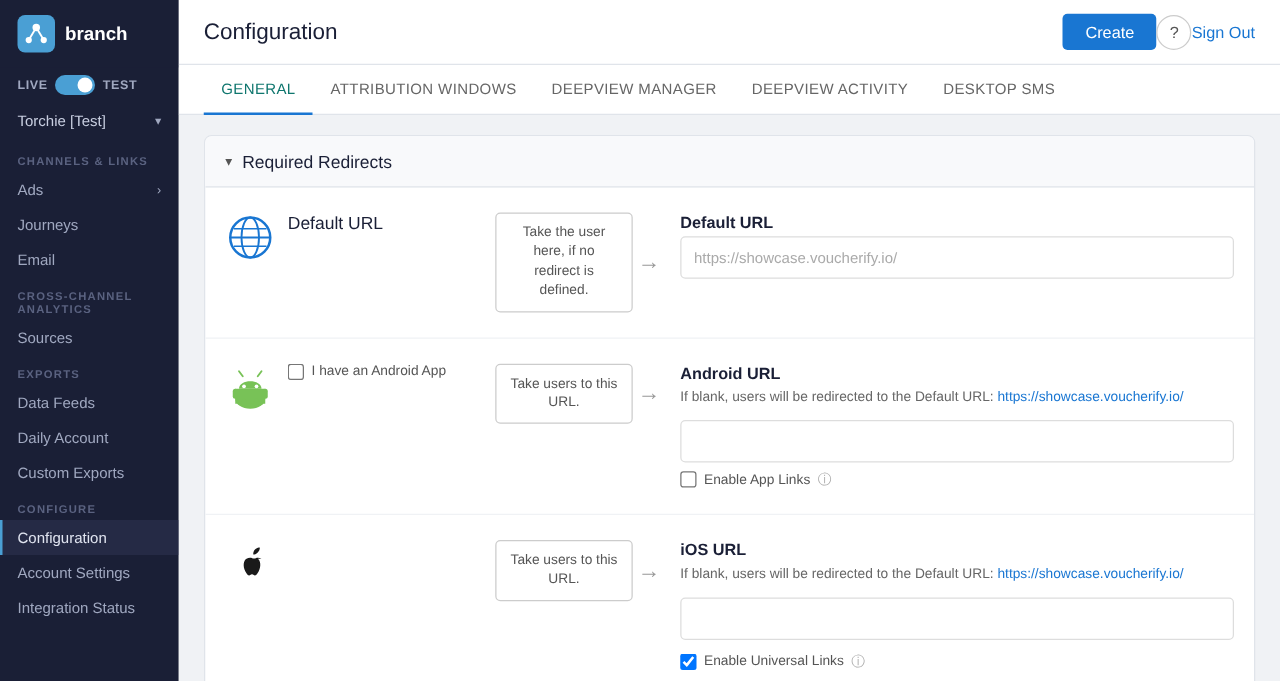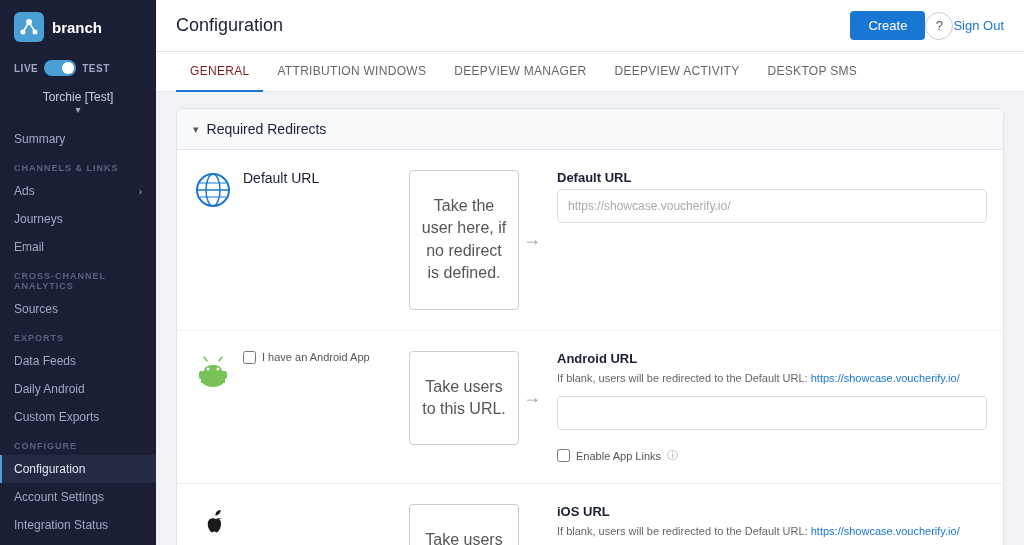--- a/index.html
+++ b/index.html
@@ -1,20 +1,20 @@
 <!DOCTYPE html>
 <html><head>
   <meta charset="utf-8">
   <style>
     * { box-sizing: border-box; margin: 0; padding: 0; }
     body { font-family: -apple-system, BlinkMacSystemFont, 'Segoe UI', sans-serif; font-size: 13px; display: flex; height: 545px; overflow: hidden; background: #f5f5f5; }
 
     
     #sidebar {
-      width: 156px;
+      width: 143px;
       background: #1a1f36;
       color: #a0a8c0;
       display: flex;
       flex-direction: column;
       flex-shrink: 0;
       height: 545px;
       overflow-y: auto;
     }
     #sidebar::-webkit-scrollbar { width: 0; }
 
@@ -45,21 +45,21 @@
       position: relative; cursor: pointer;
     }
     .env-toggle::after {
       content: ''; position: absolute; top: 2px; right: 2px;
       width: 12px; height: 12px; background: white; border-radius: 50%;
     }
 
     .sidebar-user {
       display: flex; align-items: center; justify-content: space-between;
       padding: 6px 14px 10px;
-      color: #c8cee0; font-size: 12px; cursor: pointer; flex-direction: column;
+      color: #c8cee0; font-size: 12px; cursor: pointer;
     }
     .sidebar-user .chevron { font-size: 10px; color: #a0a8c0; }
 
     .sidebar-section-label {
       font-size: 9px; font-weight: 700; letter-spacing: 1px;
       color: #5a6280; padding: 10px 14px 4px; text-transform: uppercase;
     }
 
     .sidebar-item {
       display: flex; align-items: center; justify-content: space-between;
@@ -107,21 +107,21 @@
       display: flex; align-items: center;
       padding: 0 20px;
       border-bottom: 1px solid #e0e4ea;
       flex-shrink: 0;
     }
     .tab {
       padding: 12px 14px; font-size: 12px; font-weight: 500; color: #666;
       cursor: pointer; border-bottom: 2px solid transparent; margin-bottom: -1px;
       letter-spacing: 0.3px;
     }
-    .tab.active { color: #7f1d1d; border-bottom-color: #1976d2; }
+    .tab.active { color: #0f766e; border-bottom-color: #1976d2; }
 
     
     .content-area {
       flex: 1; overflow-y: auto; padding: 16px 20px;
     }
     .content-area::-webkit-scrollbar { width: 6px; }
     .content-area::-webkit-scrollbar-thumb { background: #ccc; border-radius: 3px; }
 
     
     .panel {
@@ -158,21 +158,21 @@
     .redirect-checkbox-row { display: flex; align-items: center; gap: 6px; font-size: 11px; color: #555; }
     .redirect-checkbox-row input[type="checkbox"] { width: 13px; height: 13px; cursor: pointer; }
     .info-icon { color: #aaa; font-size: 11px; cursor: pointer; }
 
     .redirect-arrow-box {
       display: flex; align-items: center; flex-shrink: 0;
       margin: 0 16px;
     }
     .arrow-label-box {
       border: 1px solid #ccc; border-radius: 4px;
-      padding: 24px 10px; font-size: 16px; color: #555;
+      padding: 8px 10px; font-size: 11px; color: #555;
       text-align: center; width: 110px; line-height: 1.4;
       position: relative;
     }
     .arrow-line {
       display: flex; align-items: center;
     }
     .arrow-line::after {
       content: '→'; font-size: 18px; color: #999; margin-left: 4px;
     }
 
@@ -211,23 +211,20 @@
     <span class="env-label">LIVE</span>
     <div class="env-toggle"></div>
     <span class="env-label">TEST</span>
   </div>
 
   <div class="sidebar-user">
     <span>Torchie [Test]</span>
     <span class="chevron">▾</span>
   </div>
 
-  <div class="sidebar-item">
-    <span>Summary</span>
-  </div>
 
   <div class="sidebar-section-label">CHANNELS &amp; LINKS</div>
   <div class="sidebar-item">
     <span>Ads</span>
     <span class="arrow">›</span>
   </div>
   <div class="sidebar-item">
     <span>Journeys</span>
   </div>
   <div class="sidebar-item">
@@ -237,21 +234,21 @@
   <div class="sidebar-section-label">CROSS-CHANNEL ANALYTICS</div>
   <div class="sidebar-item">
     <span>Sources</span>
   </div>
 
   <div class="sidebar-section-label">EXPORTS</div>
   <div class="sidebar-item">
     <span>Data Feeds</span>
   </div>
   <div class="sidebar-item">
-    <span>Daily Android</span>
+    <span>Daily Account</span>
   </div>
   <div class="sidebar-item">
     <span>Custom Exports</span>
   </div>
 
   <div class="sidebar-section-label">CONFIGURE</div>
   <div class="sidebar-item active">
     <span>Configuration</span>
   </div>
   <div class="sidebar-item">
@@ -356,21 +353,21 @@
           </div>
           <div class="arrow-line"></div>
         </div>
         <div class="redirect-right">
           <div class="redirect-right-title">Android URL</div>
           <div class="redirect-right-desc">
             <span>If blank, users will be redirected to the Default URL: </span>
             <a href="#">https://showcase.voucherify.io/</a>
           </div>
           <input class="url-input" type="text" style="">
-          <div style="margin-top:18px;">
+          <div style="margin-top:6px;">
             <label class="redirect-checkbox-row">
               <input type="checkbox" style="">
               <span>Enable App Links</span>
               <span class="info-icon">ⓘ</span>
             </label>
           </div>
         </div>
       </div>
 
       <div class="redirect-row">

